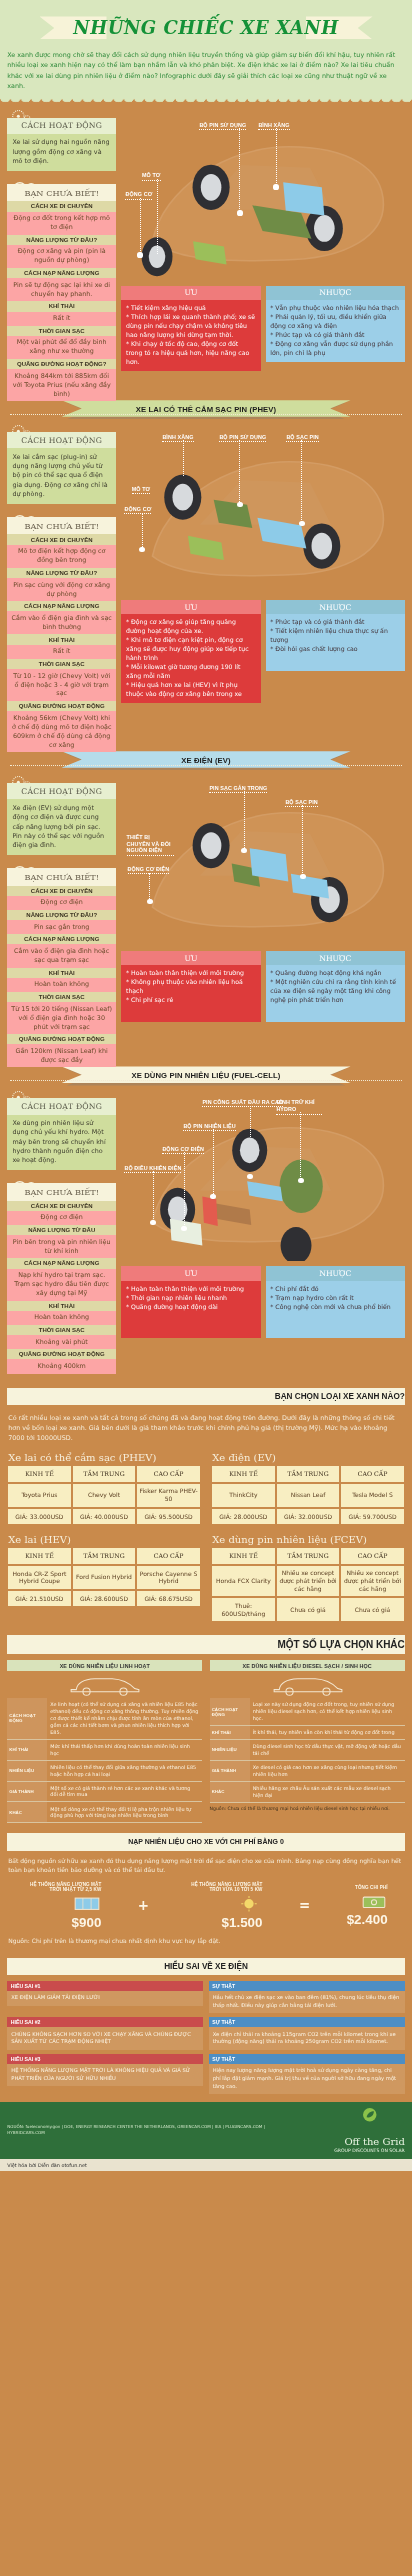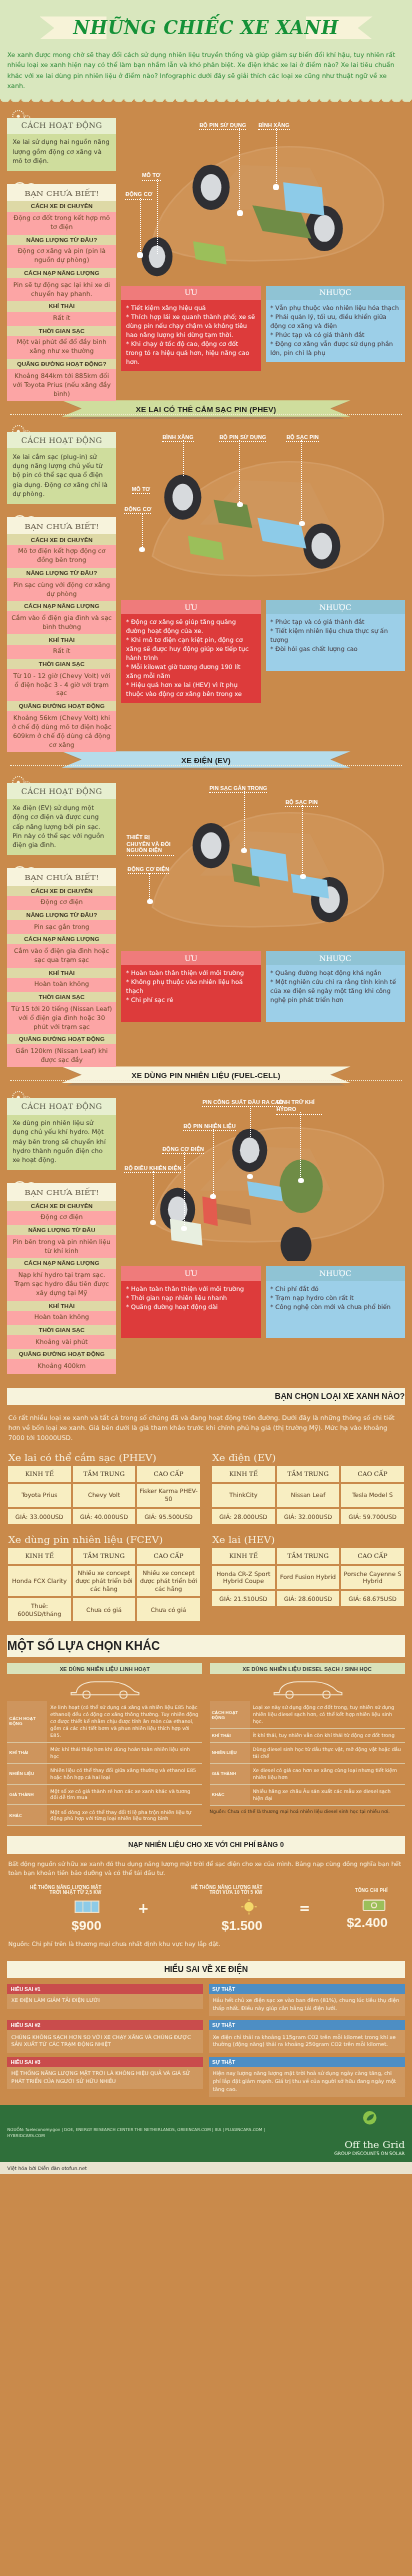--- a/index.html
+++ b/index.html
@@ -257,24 +257,24 @@
     min-height: 15.5px;
     display: flex; align-items: center; justify-content: center;
   }
   .pcell.hd { font-family: "DejaVu Serif", serif; font-weight: normal; font-size: 6.2px; color: #3b2d1c; }
   .pcell.mdl { min-height: 23px; }
   .pcell.prc { font-size: 6px; }
 
   
   .choice-head {
     background: #f7f3dc;
-    text-align: left;
-    font-family: "Liberation Sans", sans-serif;
-    font-weight: bold;
-    font-size: 12px;
+    text-align: right;
+    font-family: "Liberation Sans", sans-serif;
+    font-weight: bold;
+    font-size: 10px;
     color: #222;
     padding: 4.1px 0;
     margin: 3.1px 7.2px 6.2px 7.2px;
   }
   .two-col { display: flex; gap: 7.2px; padding: 0 7.2px; }
   .two-col .cc { flex: 1; }
   .cc-title {
     background: #d9e3bb;
     text-align: center;
     font-family: "Liberation Sans", sans-serif;
@@ -774,45 +774,45 @@
         <div class="pcell hd">CAO CẤP</div>
         <div class="pcell mdl">ThinkCity</div>
         <div class="pcell mdl">Nissan Leaf</div>
         <div class="pcell mdl">Tesla Model S</div>
         <div class="pcell prc">GIÁ: 28.000USD</div>
         <div class="pcell prc">GIÁ: 32.000USD</div>
         <div class="pcell prc">GIÁ: 59.700USD</div>
       </div>
     </div>
     <div>
+      <div class="ptitle">Xe lai (HEV)</div>
+      <div class="ptable">
+        <div class="pcell hd">KINH TẾ</div>
+        <div class="pcell hd">TẦM TRUNG</div>
+        <div class="pcell hd">CAO CẤP</div>
+        <div class="pcell mdl">Honda CR-Z Sport Hybrid Coupe</div>
+        <div class="pcell mdl">Ford Fusion Hybrid</div>
+        <div class="pcell mdl">Porsche Cayenne S Hybrid</div>
+        <div class="pcell prc">GIÁ: 21.510USD</div>
+        <div class="pcell prc">GIÁ: 28.600USD</div>
+        <div class="pcell prc">GIÁ: 68.675USD</div>
+      </div>
+    </div>
+    <div>
       <div class="ptitle">Xe dùng pin nhiên liệu (FCEV)</div>
       <div class="ptable">
         <div class="pcell hd">KINH TẾ</div>
         <div class="pcell hd">TẦM TRUNG</div>
         <div class="pcell hd">CAO CẤP</div>
         <div class="pcell mdl">Honda FCX Clarity</div>
         <div class="pcell mdl">Nhiều xe concept được phát triển bởi các hãng</div>
         <div class="pcell mdl">Nhiều xe concept được phát triển bởi các hãng</div>
         <div class="pcell prc">Thuê: 600USD/tháng</div>
         <div class="pcell prc">Chưa có giá</div>
         <div class="pcell prc">Chưa có giá</div>
-      </div>
-    </div>
-    <div>
-      <div class="ptitle">Xe lai (HEV)</div>
-      <div class="ptable">
-        <div class="pcell hd">KINH TẾ</div>
-        <div class="pcell hd">TẦM TRUNG</div>
-        <div class="pcell hd">CAO CẤP</div>
-        <div class="pcell mdl">Honda CR-Z Sport Hybrid Coupe</div>
-        <div class="pcell mdl">Ford Fusion Hybrid</div>
-        <div class="pcell mdl">Porsche Cayenne S Hybrid</div>
-        <div class="pcell prc">GIÁ: 21.510USD</div>
-        <div class="pcell prc">GIÁ: 28.600USD</div>
-        <div class="pcell prc">GIÁ: 68.675USD</div>
       </div>
     </div>
   </div>
 
   <div class="choice-head">MỘT SỐ LỰA CHỌN KHÁC</div>
   <div class="two-col">
     <div class="cc">
       <div class="cc-title">XE DÙNG NHIÊN LIỆU LINH HOẠT</div>
       <div class="cc-car">
         <svg width="77" height="23" viewBox="0 0 150 44">

